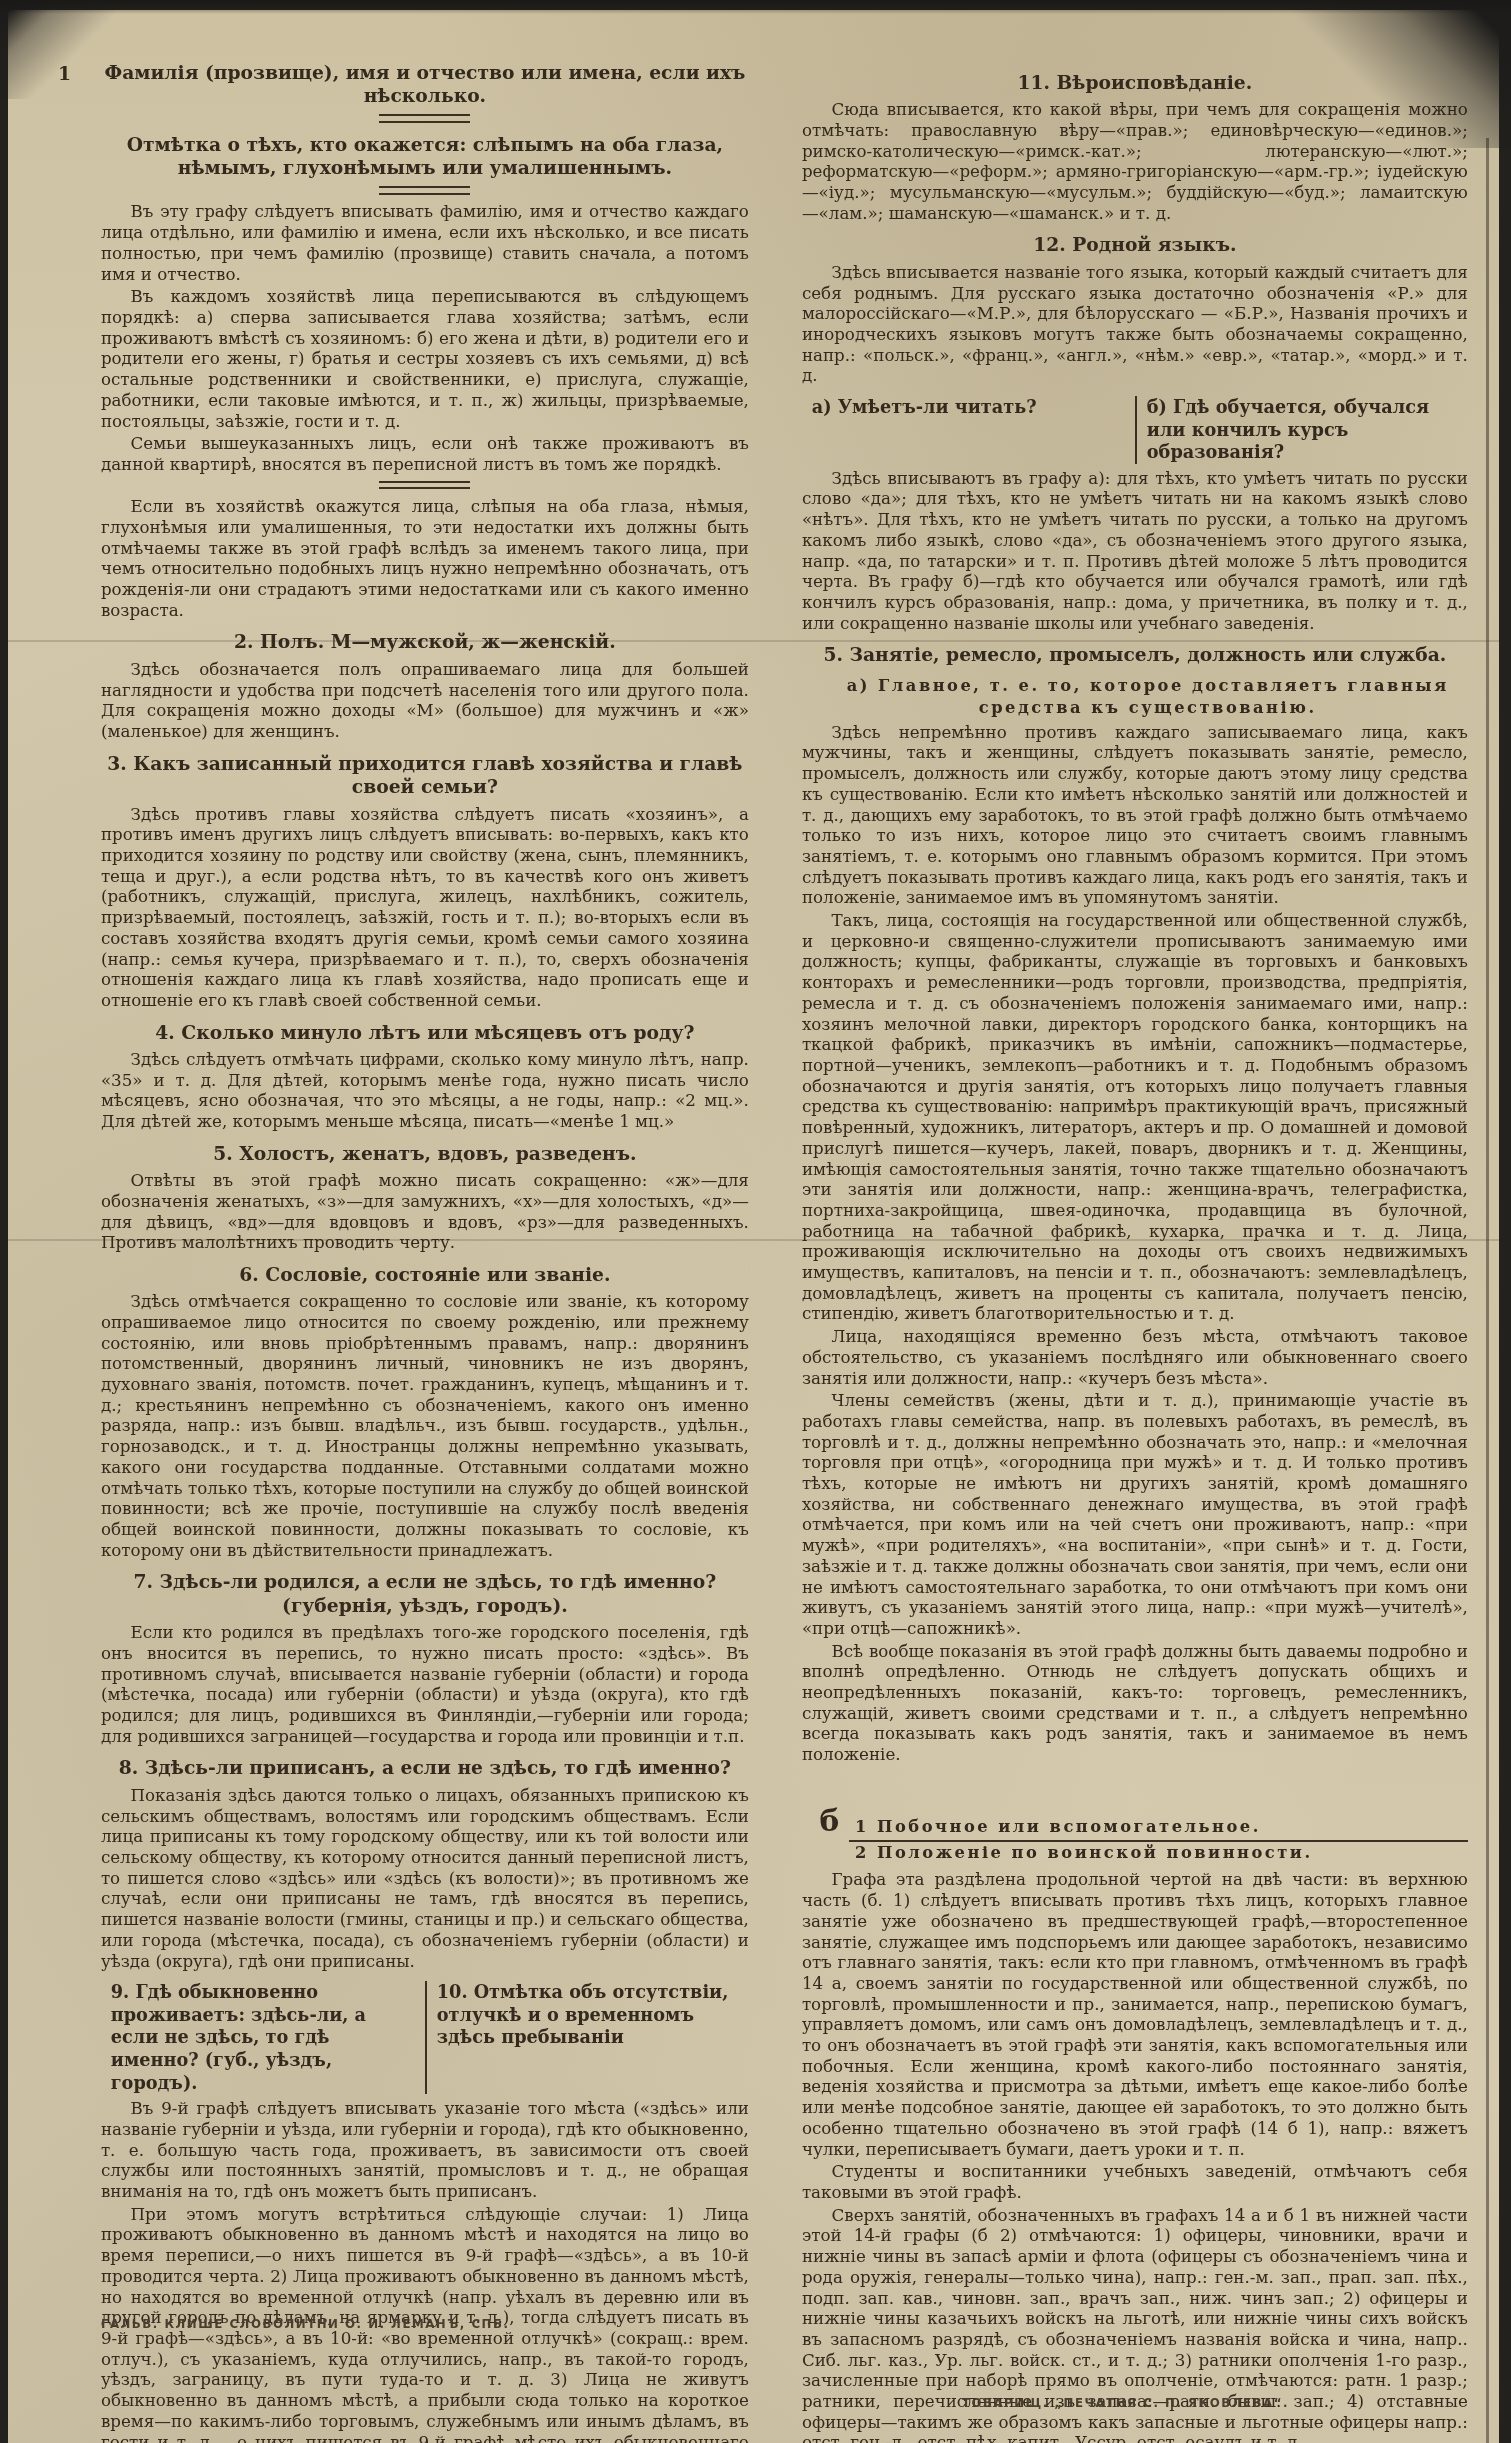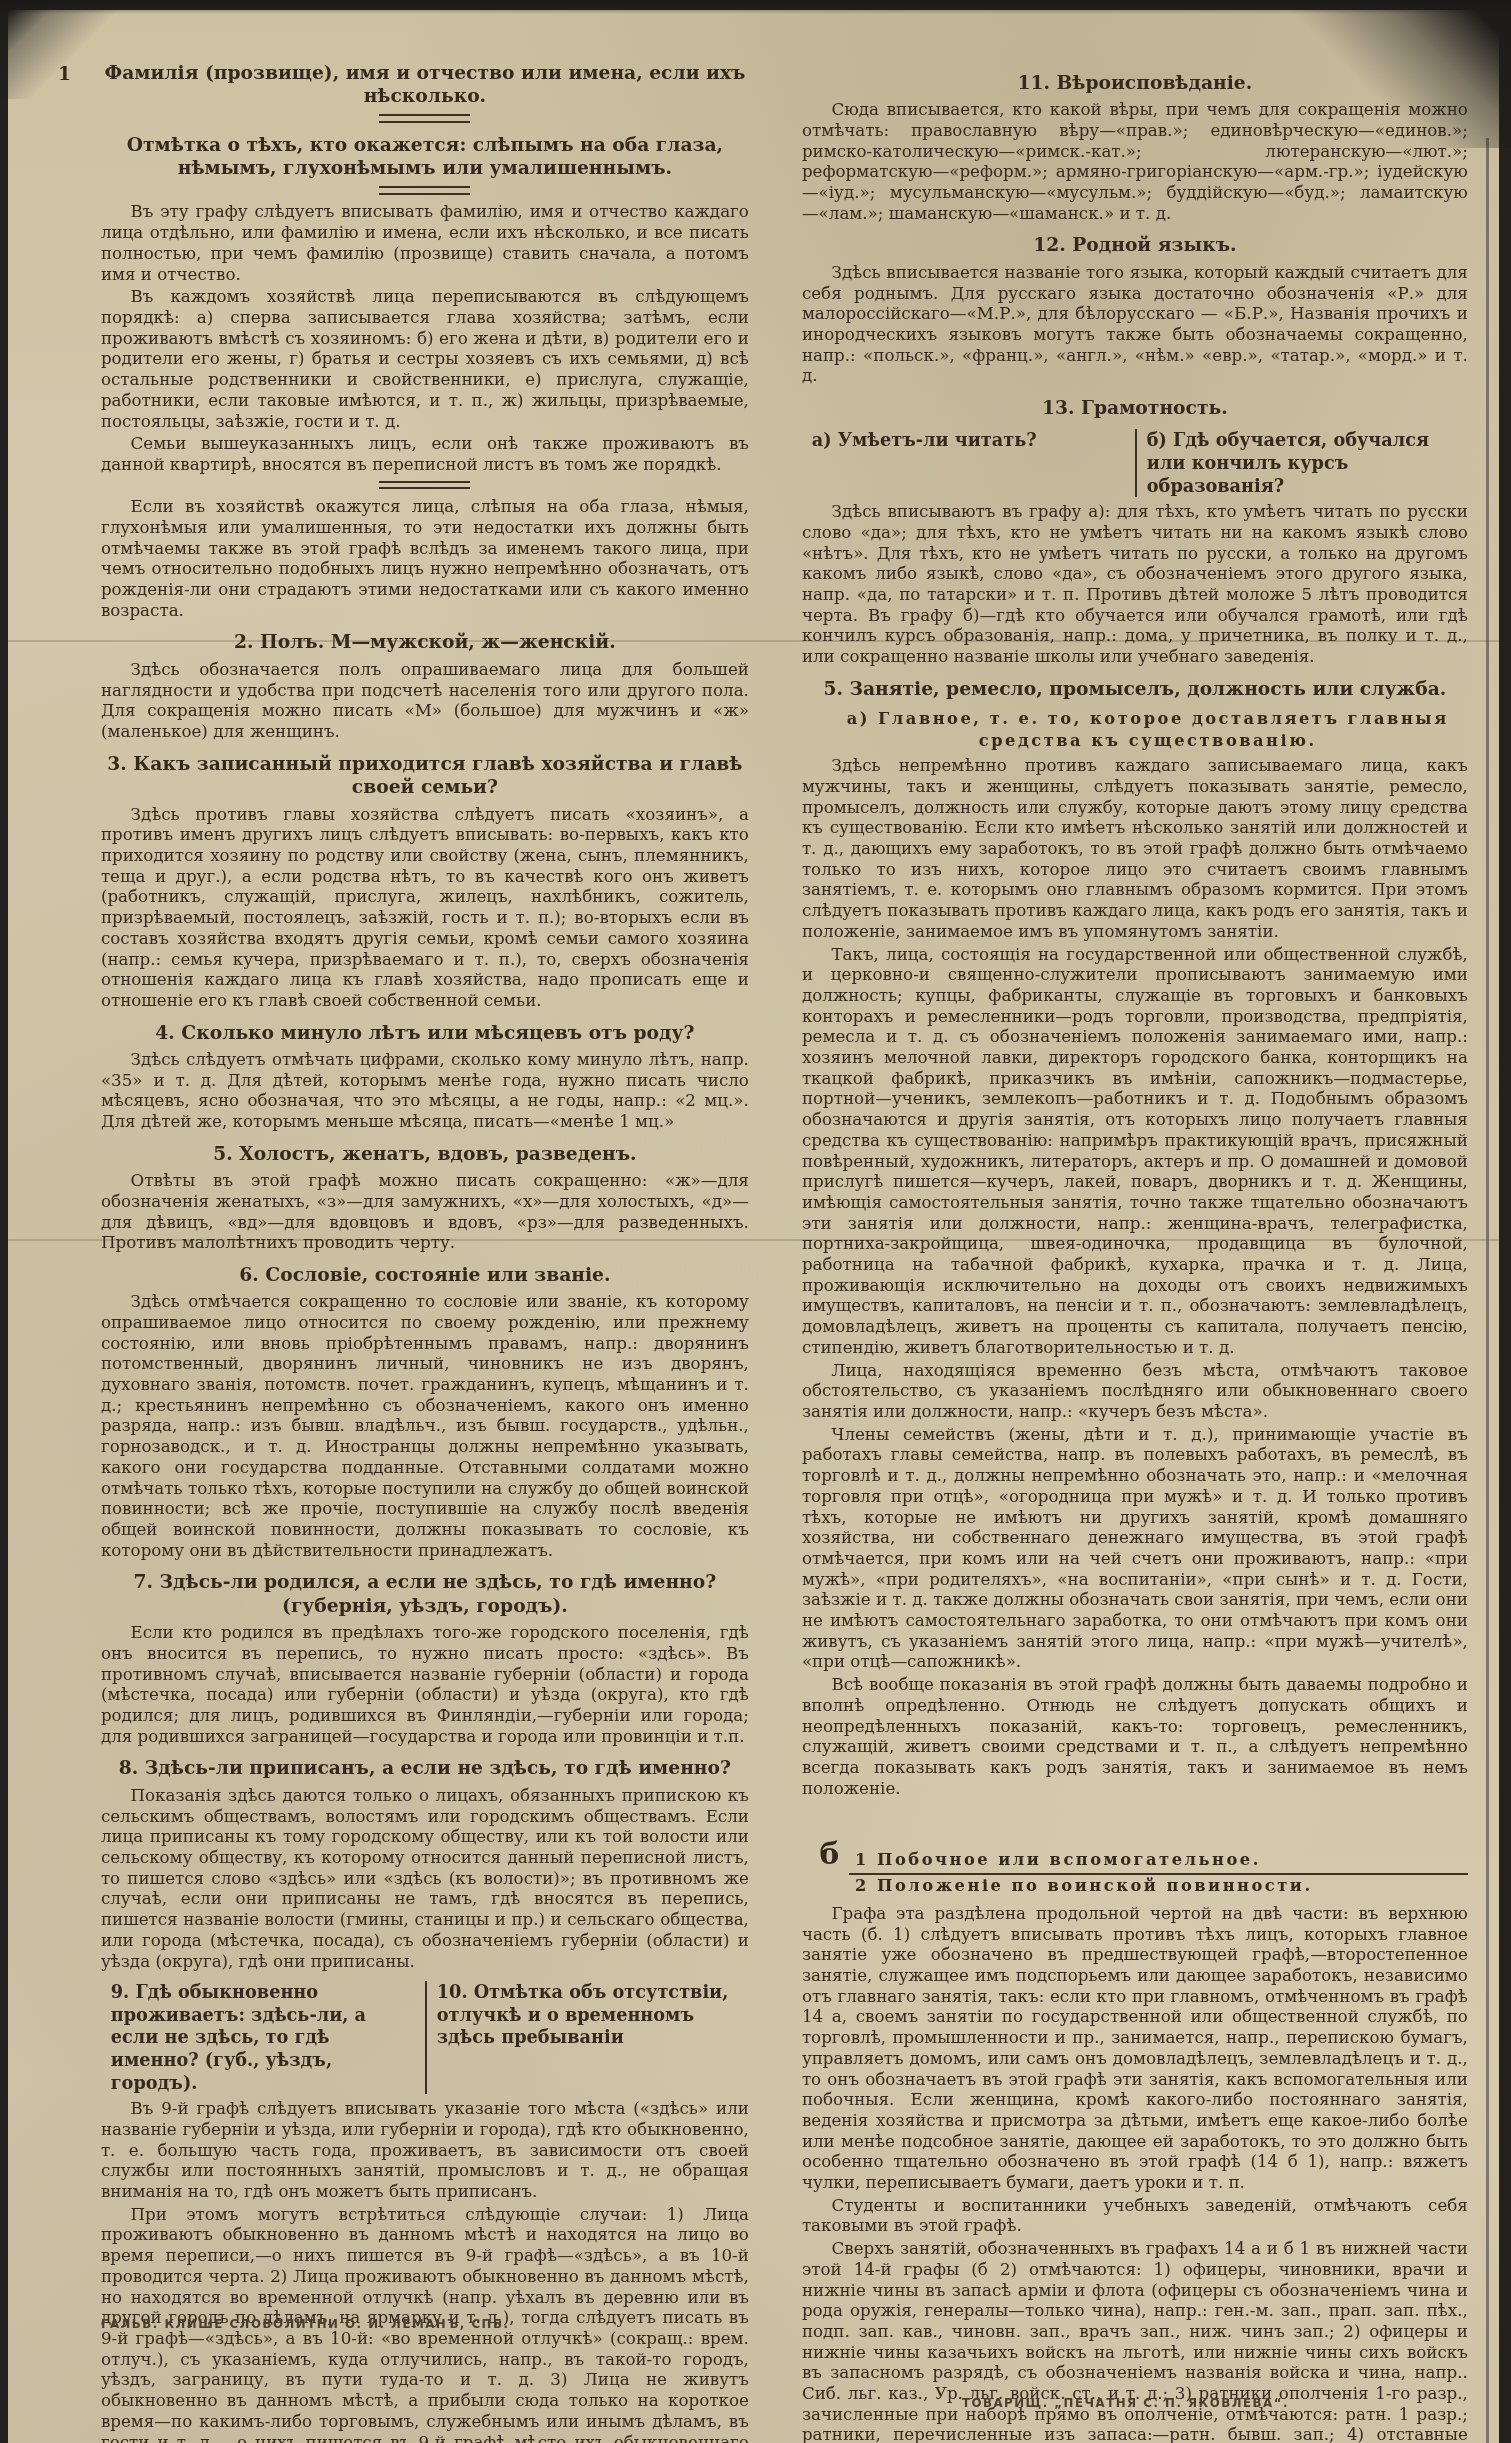--- a/index.html
+++ b/index.html
@@ -61,21 +61,21 @@
       <div class="rule"></div>
       <div class="h">Отмѣтка о тѣхъ, кто окажется: слѣпымъ на оба глаза, нѣмымъ, глухонѣмымъ или умалишеннымъ.</div>
       <div class="rule"></div>
       <p class="body">Въ эту графу слѣдуетъ вписывать фамилію, имя и отчество каждаго лица отдѣльно, или фамилію и имена, если ихъ нѣсколько, и все писать полностью, при чемъ фамилію (прозвище) ставить сначала, а потомъ имя и отчество.</p>
       <p class="body">Въ каждомъ хозяйствѣ лица переписываются въ слѣдующемъ порядкѣ: а) сперва записывается глава хозяйства; затѣмъ, если проживаютъ вмѣстѣ съ хозяиномъ: б) его жена и дѣти, в) родители его и родители его жены, г) братья и сестры хозяевъ съ ихъ семьями, д) всѣ остальные родственники и свойственники, е) прислуга, служащіе, работники, если таковые имѣются, и т. п., ж) жильцы, призрѣваемые, постояльцы, заѣзжіе, гости и т. д.</p>
       <p class="body">Семьи вышеуказанныхъ лицъ, если онѣ также проживаютъ въ данной квартирѣ, вносятся въ переписной листъ въ томъ же порядкѣ.</p>
       <div class="rule"></div>
       <p class="body">Если въ хозяйствѣ окажутся лица, слѣпыя на оба глаза, нѣмыя, глухонѣмыя или умалишенныя, то эти недостатки ихъ должны быть отмѣчаемы также въ этой графѣ вслѣдъ за именемъ такого лица, при чемъ относительно подобныхъ лицъ нужно непремѣнно обозначать, отъ рожденія-ли они страдаютъ этими недостатками или съ какого именно возраста.</p>
 
       <div class="h">2. Полъ. М—мужской, ж—женскій.</div>
-      <p class="body">Здѣсь обозначается полъ опрашиваемаго лица для большей наглядности и удобства при подсчетѣ населенія того или другого пола. Для сокращенія можно писать «М» (большое) для мужчинъ и «ж» (маленькое) для женщинъ.</p>
+      <p class="body">Здѣсь обозначается полъ опрашиваемаго лица для большей наглядности и удобства при подсчетѣ населенія того или другого пола. Для сокращенія можно доходы «М» (большое) для мужчинъ и «ж» (маленькое) для женщинъ.</p>
 
       <div class="h">3. Какъ записанный приходится главѣ хозяйства и главѣ своей семьи?</div>
       <p class="body">Здѣсь противъ главы хозяйства слѣдуетъ писать «хозяинъ», а противъ именъ другихъ лицъ слѣдуетъ вписывать: во-первыхъ, какъ кто приходится хозяину по родству или свойству (жена, сынъ, племянникъ, теща и друг.), а если родства нѣтъ, то въ качествѣ кого онъ живетъ (работникъ, служащій, прислуга, жилецъ, нахлѣбникъ, сожитель, призрѣваемый, постоялецъ, заѣзжій, гость и т. п.); во-вторыхъ если въ составъ хозяйства входятъ другія семьи, кромѣ семьи самого хозяина (напр.: семья кучера, призрѣваемаго и т. п.), то, сверхъ обозначенія отношенія каждаго лица къ главѣ хозяйства, надо прописать еще и отношеніе его къ главѣ своей собственной семьи.</p>
 
       <div class="h">4. Сколько минуло лѣтъ или мѣсяцевъ отъ роду?</div>
       <p class="body">Здѣсь слѣдуетъ отмѣчать цифрами, сколько кому минуло лѣтъ, напр. «35» и т. д. Для дѣтей, которымъ менѣе года, нужно писать число мѣсяцевъ, ясно обозначая, что это мѣсяцы, а не годы, напр.: «2 мц.». Для дѣтей же, которымъ меньше мѣсяца, писать—«менѣе 1 мц.»</p>
 
       <div class="h">5. Холостъ, женатъ, вдовъ, разведенъ.</div>
       <p class="body">Отвѣты въ этой графѣ можно писать сокращенно: «ж»—для обозначенія женатыхъ, «з»—для замужнихъ, «х»—для холостыхъ, «д»—для дѣвицъ, «вд»—для вдовцовъ и вдовъ, «рз»—для разведенныхъ. Противъ малолѣтнихъ проводить черту.</p>
 
@@ -96,21 +96,20 @@
       <p class="body">При этомъ могутъ встрѣтиться слѣдующіе случаи: 1) Лица проживаютъ обыкновенно въ данномъ мѣстѣ и находятся на лицо во время переписи,—о нихъ пишется въ 9-й графѣ—«здѣсь», а въ 10-й проводится черта. 2) Лица проживаютъ обыкновенно въ данномъ мѣстѣ, но находятся во временной отлучкѣ (напр. уѣхалъ въ деревню или въ другой городъ по дѣламъ, на ярмарку и т. д.), тогда слѣдуетъ писать въ 9-й графѣ—«здѣсь», а въ 10-й: «во временной отлучкѣ» (сокращ.: врем. отлуч.), съ указаніемъ, куда отлучились, напр., въ такой-то городъ, уѣздъ, заграницу, въ пути туда-то и т. д. 3) Лица не живутъ обыкновенно въ данномъ мѣстѣ, а прибыли сюда только на короткое время—по какимъ-либо торговымъ, служебнымъ или инымъ дѣламъ, въ гости и т. д.,—о нихъ пишется въ 9-й графѣ мѣсто ихъ обыкновеннаго проживанія—городъ или уѣздъ (округъ) и губернія (область), (о состоящихъ на дѣйствительной военной службѣ, въ такихъ случаяхъ пишется «на воен. служб.»), а въ 10-й графѣ: «во временномъ пребываніи» (сокращ.: «врем. преб.»). О лицахъ временно отлучившихся или временно пребывающихъ на срокъ менѣе 5 дней, къ указаннымъ отмѣткамъ «врем. отлуч.» и «врем. преб.» прибавляютъ знакъ «V».</p>
     </div>
 
     <div class="col col-right">
       <div class="h">11. Вѣроисповѣданіе.</div>
       <p class="body">Сюда вписывается, кто какой вѣры, при чемъ для сокращенія можно отмѣчать: православную вѣру—«прав.»; единовѣрческую—«единов.»; римско-католическую—«римск.-кат.»; лютеранскую—«лют.»; реформатскую—«реформ.»; армяно-григоріанскую—«арм.-гр.»; іудейскую—«іуд.»; мусульманскую—«мусульм.»; буддійскую—«буд.»; ламаитскую—«лам.»; шаманскую—«шаманск.» и т. д.</p>
 
       <div class="h">12. Родной языкъ.</div>
       <p class="body">Здѣсь вписывается названіе того языка, который каждый считаетъ для себя роднымъ. Для русскаго языка достаточно обозначенія «Р.» для малороссійскаго—«М.Р.», для бѣлорусскаго — «Б.Р.», Названія прочихъ и инородческихъ языковъ могутъ также быть обозначаемы сокращенно, напр.: «польск.», «франц.», «англ.», «нѣм.» «евр.», «татар.», «морд.» и т. д.</p>
 
-      <div class="h">13. Грамотность.</div>
       <div class="dual">
         <div class="cell">а) Умѣетъ-ли читать?</div>
         <div class="cell">б) Гдѣ обучается, обучался или кончилъ курсъ образованія?</div>
       </div>
       <p class="body">Здѣсь вписываютъ въ графу а): для тѣхъ, кто умѣетъ читать по русски слово «да»; для тѣхъ, кто не умѣетъ читать ни на какомъ языкѣ слово «нѣтъ». Для тѣхъ, кто не умѣетъ читать по русски, а только на другомъ какомъ либо языкѣ, слово «да», съ обозначеніемъ этого другого языка, напр. «да, по татарски» и т. п. Противъ дѣтей моложе 5 лѣтъ проводится черта. Въ графу б)—гдѣ кто обучается или обучался грамотѣ, или гдѣ кончилъ курсъ образованія, напр.: дома, у причетника, въ полку и т. д., или сокращенно названіе школы или учебнаго заведенія.</p>
 
       <div class="h">5. Занятіе, ремесло, промыселъ, должность или служба.</div>
       <div class="spread">а) Главное, т. е. то, которое доставляетъ главныя средства къ существованію.</div>
       <p class="body">Здѣсь непремѣнно противъ каждаго записываемаго лица, какъ мужчины, такъ и женщины, слѣдуетъ показывать занятіе, ремесло, промыселъ, должность или службу, которые даютъ этому лицу средства къ существованію. Если кто имѣетъ нѣсколько занятій или должностей и т. д., дающихъ ему заработокъ, то въ этой графѣ должно быть отмѣчаемо только то изъ нихъ, которое лицо это считаетъ своимъ главнымъ занятіемъ, т. е. которымъ оно главнымъ образомъ кормится. При этомъ слѣдуетъ показывать противъ каждаго лица, какъ родъ его занятія, такъ и положеніе, занимаемое имъ въ упомянутомъ занятіи.</p>
       <p class="body">Такъ, лица, состоящія на государственной или общественной службѣ, и церковно-и священно-служители прописываютъ занимаемую ими должность; купцы, фабриканты, служащіе въ торговыхъ и банковыхъ конторахъ и ремесленники—родъ торговли, производства, предпріятія, ремесла и т. д. съ обозначеніемъ положенія занимаемаго ими, напр.: хозяинъ мелочной лавки, директоръ городского банка, конторщикъ на ткацкой фабрикѣ, приказчикъ въ имѣніи, сапожникъ—подмастерье, портной—ученикъ, землекопъ—работникъ и т. д. Подобнымъ образомъ обозначаются и другія занятія, отъ которыхъ лицо получаетъ главныя средства къ существованію: напримѣръ практикующій врачъ, присяжный повѣренный, художникъ, литераторъ, актеръ и пр. О домашней и домовой прислугѣ пишется—кучеръ, лакей, поваръ, дворникъ и т. д. Женщины, имѣющія самостоятельныя занятія, точно также тщательно обозначаютъ эти занятія или должности, напр.: женщина-врачъ, телеграфистка, портниха-закройщица, швея-одиночка, продавщица въ булочной, работница на табачной фабрикѣ, кухарка, прачка и т. д. Лица, проживающія исключительно на доходы отъ своихъ недвижимыхъ имуществъ, капиталовъ, на пенсіи и т. п., обозначаютъ: землевладѣлецъ, домовладѣлецъ, живетъ на проценты съ капитала, получаетъ пенсію, стипендію, живетъ благотворительностью и т. д.</p>

